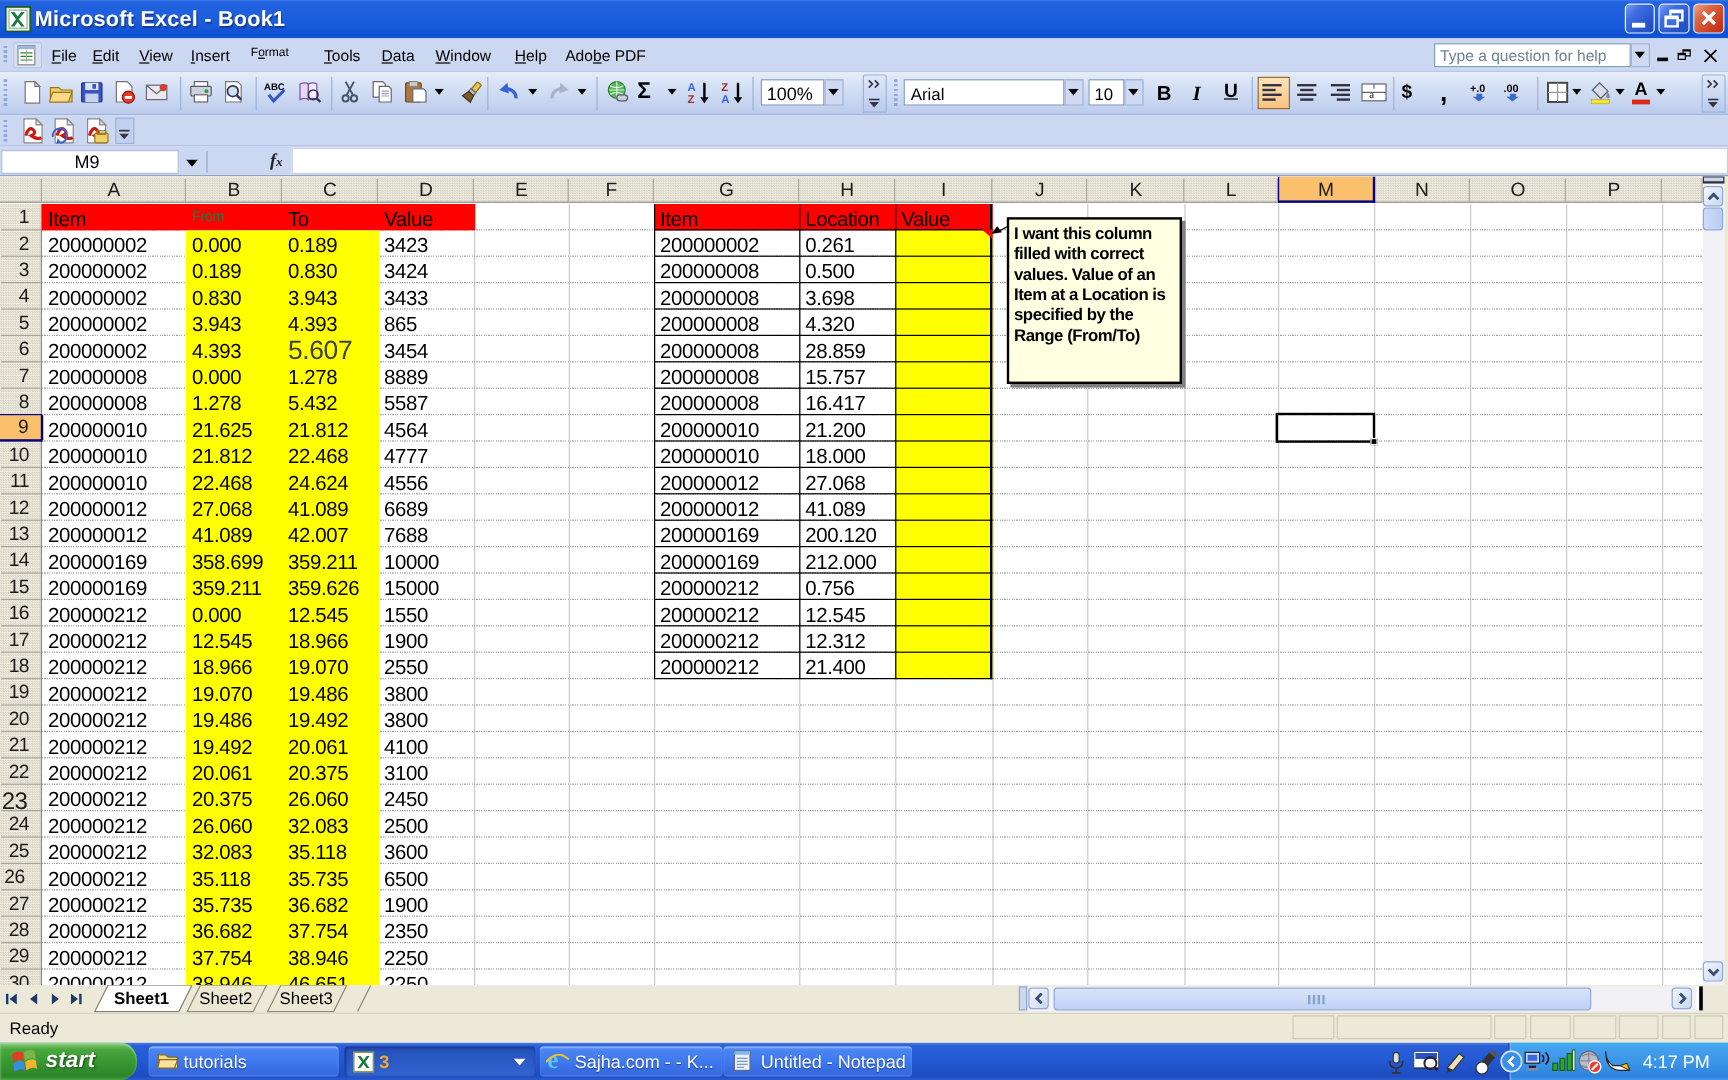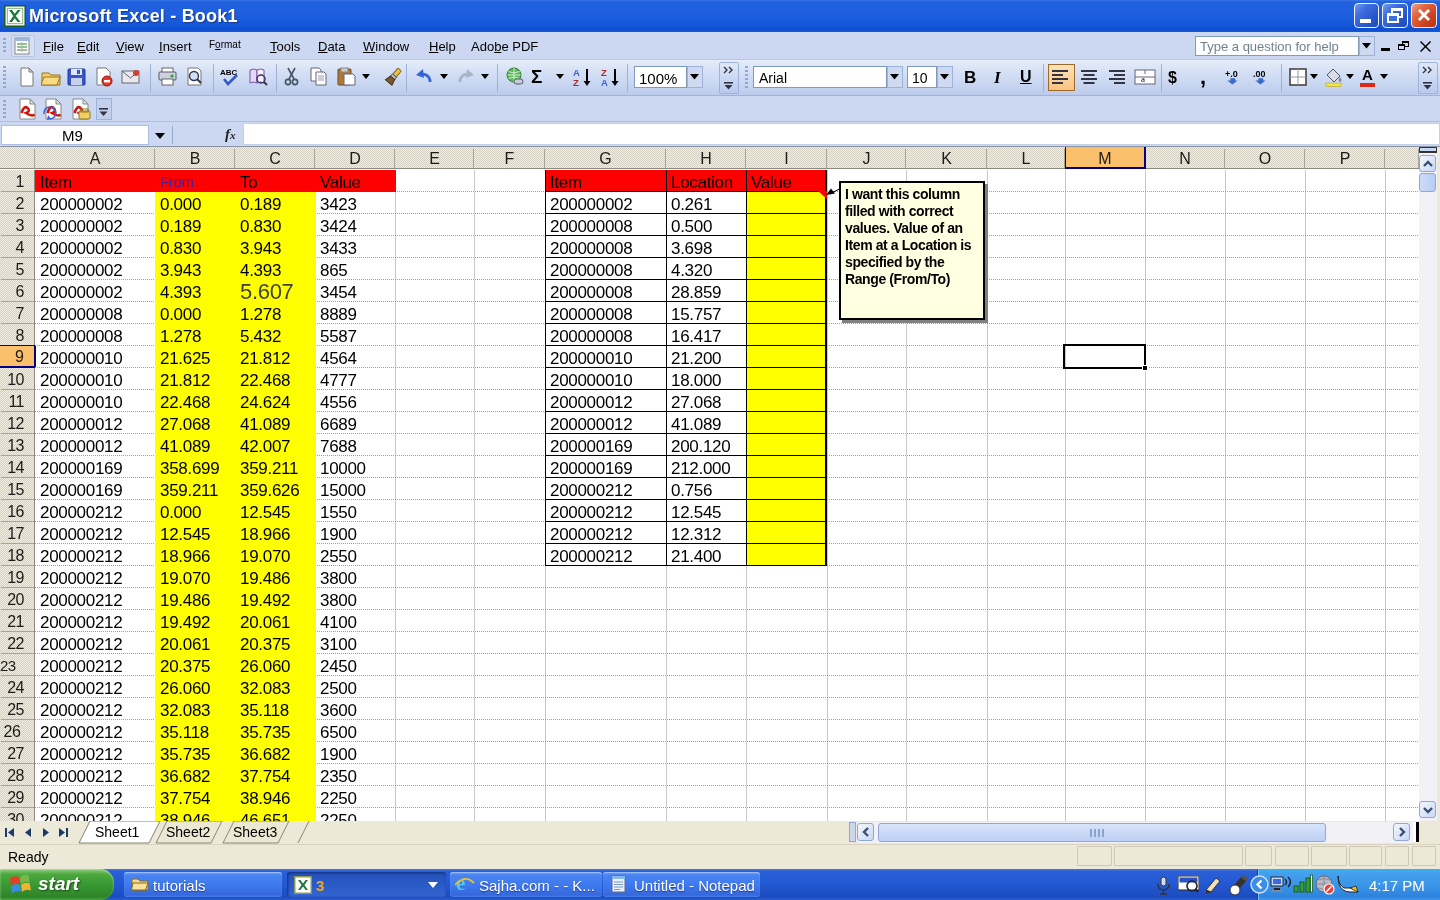--- a/index.html
+++ b/index.html
@@ -386,21 +386,21 @@
       <div class="tx" style="left:0;top:400px;width:24px;text-align:right;font-size:16px;color:#1c1b18;letter-spacing:-0.5px">18</div>
       <div class="a" style="left:1px;top:440px;width:33px;height:1px;background:#a8a496"></div>
       <div class="tx" style="left:0;top:422px;width:24px;text-align:right;font-size:16px;color:#1c1b18;letter-spacing:-0.5px">19</div>
       <div class="a" style="left:1px;top:462px;width:33px;height:1px;background:#a8a496"></div>
       <div class="tx" style="left:0;top:444px;width:24px;text-align:right;font-size:16px;color:#1c1b18;letter-spacing:-0.5px">20</div>
       <div class="a" style="left:1px;top:484px;width:33px;height:1px;background:#a8a496"></div>
       <div class="tx" style="left:0;top:466px;width:24px;text-align:right;font-size:16px;color:#1c1b18;letter-spacing:-0.5px">21</div>
       <div class="a" style="left:1px;top:506px;width:33px;height:1px;background:#a8a496"></div>
       <div class="tx" style="left:0;top:488px;width:24px;text-align:right;font-size:16px;color:#1c1b18;letter-spacing:-0.5px">22</div>
       <div class="a" style="left:1px;top:528px;width:33px;height:1px;background:#a8a496"></div>
-      <div class="tx" style="left:0;top:510px;width:24px;text-align:left;font-size:15px;color:#1c1b18;letter-spacing:-0.5px">23</div>
+      <div class="tx" style="left:0;top:510px;width:24px;text-align:center;font-size:20px;color:#1c1b18;letter-spacing:-0.5px">23</div>
       <div class="a" style="left:1px;top:550px;width:33px;height:1px;background:#a8a496"></div>
       <div class="tx" style="left:0;top:532px;width:24px;text-align:right;font-size:16px;color:#1c1b18;letter-spacing:-0.5px">24</div>
       <div class="a" style="left:1px;top:572px;width:33px;height:1px;background:#a8a496"></div>
       <div class="tx" style="left:0;top:554px;width:24px;text-align:right;font-size:16px;color:#1c1b18;letter-spacing:-0.5px">25</div>
       <div class="a" style="left:1px;top:594px;width:33px;height:1px;background:#a8a496"></div>
       <div class="tx" style="left:0;top:576px;width:24px;text-align:center;font-size:16px;color:#1c1b18;letter-spacing:-0.5px">26</div>
       <div class="a" style="left:1px;top:616px;width:33px;height:1px;background:#a8a496"></div>
       <div class="tx" style="left:0;top:598px;width:24px;text-align:right;font-size:16px;color:#1c1b18;letter-spacing:-0.5px">27</div>
       <div class="a" style="left:1px;top:638px;width:33px;height:1px;background:#a8a496"></div>
       <div class="tx" style="left:0;top:620px;width:24px;text-align:right;font-size:16px;color:#1c1b18;letter-spacing:-0.5px">28</div>
@@ -624,21 +624,21 @@
       <div class="tx" style="left:671px;top:312px;font-size:17px;color:#000;letter-spacing:-0.3px">212.000</div>
       <div class="tx" style="left:550px;top:334px;font-size:17px;color:#000;letter-spacing:-0.3px">200000212</div>
       <div class="tx" style="left:671px;top:334px;font-size:17px;color:#000;letter-spacing:-0.3px">0.756</div>
       <div class="tx" style="left:550px;top:356px;font-size:17px;color:#000;letter-spacing:-0.3px">200000212</div>
       <div class="tx" style="left:671px;top:356px;font-size:17px;color:#000;letter-spacing:-0.3px">12.545</div>
       <div class="tx" style="left:550px;top:378px;font-size:17px;color:#000;letter-spacing:-0.3px">200000212</div>
       <div class="tx" style="left:671px;top:378px;font-size:17px;color:#000;letter-spacing:-0.3px">12.312</div>
       <div class="tx" style="left:550px;top:400px;font-size:17px;color:#000;letter-spacing:-0.3px">200000212</div>
       <div class="tx" style="left:671px;top:400px;font-size:17px;color:#000;letter-spacing:-0.3px">21.400</div>
       <div class="tx" style="left:40px;top:26px;font-size:17px;color:#000;letter-spacing:-0.3px">Item</div>
-      <div class="tx" style="left:160px;top:26px;font-size:15px;color:#4c1d95;letter-spacing:-0.3px">From</div>
+      <div class="tx" style="left:160px;top:26px;font-size:12px;color:#15803d;letter-spacing:-0.3px">From</div>
       <div class="tx" style="left:240px;top:26px;font-size:17px;color:#000;letter-spacing:-0.3px">To</div>
       <div class="tx" style="left:320px;top:26px;font-size:17px;color:#000;letter-spacing:-0.3px">Value</div>
       <div class="tx" style="left:550px;top:26px;font-size:17px;color:#000;letter-spacing:-0.3px">Item</div>
       <div class="tx" style="left:671px;top:26px;font-size:17px;color:#000;letter-spacing:-0.3px">Location</div>
       <div class="tx" style="left:751px;top:26px;font-size:17px;color:#000;letter-spacing:-0.3px">Value</div>
       <div class="a" style="left:1063px;top:197px;width:83px;height:25px;border:2px solid #000"></div>
       <div class="a" style="left:1142px;top:218px;width:6px;height:6px;background:#000;border:1px solid #fff"></div>
       <svg class="a" style="left:810px;top:38px" width="40" height="20" viewBox="0 0 40 20">
         <path d="M8 6 L17 6 L17 14 Z" fill="#fe0000"></path>
         <line x1="31" y1="3" x2="20" y2="9" stroke="#000" stroke-width="1"></line>
@@ -688,21 +688,21 @@
         <path d="M0 0 L0 9 L6 4.5 Z" fill="#1c3a6a"></path>
         <rect x="7" y="0" width="2" height="9" fill="#1c3a6a"></rect>
       </svg>
     </div>
 <svg class="a" style="left:70px;top:821px" width="240" height="23" viewBox="0 0 240 23">
       <path d="M97 0 L152 0 L141 22 L86 22 Z" fill="#ece8d4" stroke="#8a8776" stroke-width="1"></path>
       <path d="M164 0 L219 0 L208 22 L153 22 Z" fill="#ece8d4" stroke="#8a8776" stroke-width="1"></path>
       <path d="M239 0 L228 22" fill="none" stroke="#8a8776" stroke-width="1"></path>
       <path d="M20 0 L90 0 L79 22 L9 22 Z" fill="#ffffff" stroke="#83806f" stroke-width="1"></path>
     </svg>
-<div class="tx" style="left:95px;top:824px;font-size:14px;font-weight:normal;color:#000">Sheet1</div>
+<div class="tx" style="left:95px;top:824px;font-size:14px;font-weight:bold;color:#000">Sheet1</div>
 <div class="tx" style="left:166px;top:824px;font-size:14px;color:#000">Sheet2</div>
 <div class="tx" style="left:233px;top:824px;font-size:14px;color:#000">Sheet3</div>
 <div class="a" style="left:849px;top:822px;width:7px;height:20px;background:#ccd7ee;border:1px solid #8fa8d8"></div>
 <div class="a" style="left:857px;top:822px;width:556px;height:21px;background:#f2f1f5"></div>
 <div class="a" style="left:857px;top:823px;width:17px;height:18px;border-radius:3px;background:linear-gradient(135deg,#f4f7fd,#c8d8f4);border:1px solid #8fa8d8">
       <svg class="a" style="left:4px;top:3px" width="8" height="10" viewBox="0 0 8 10">
         <path d="M6 1 L2 5 L6 9" fill="none" stroke="#3a4f73" stroke-width="2.4"></path>
       </svg>
     </div>
 <div class="a" style="left:878px;top:823px;width:448px;height:19px;border-radius:3px;background:linear-gradient(180deg,#d8e4fa,#bed0f4);border:1px solid #8fa8d8"></div>

